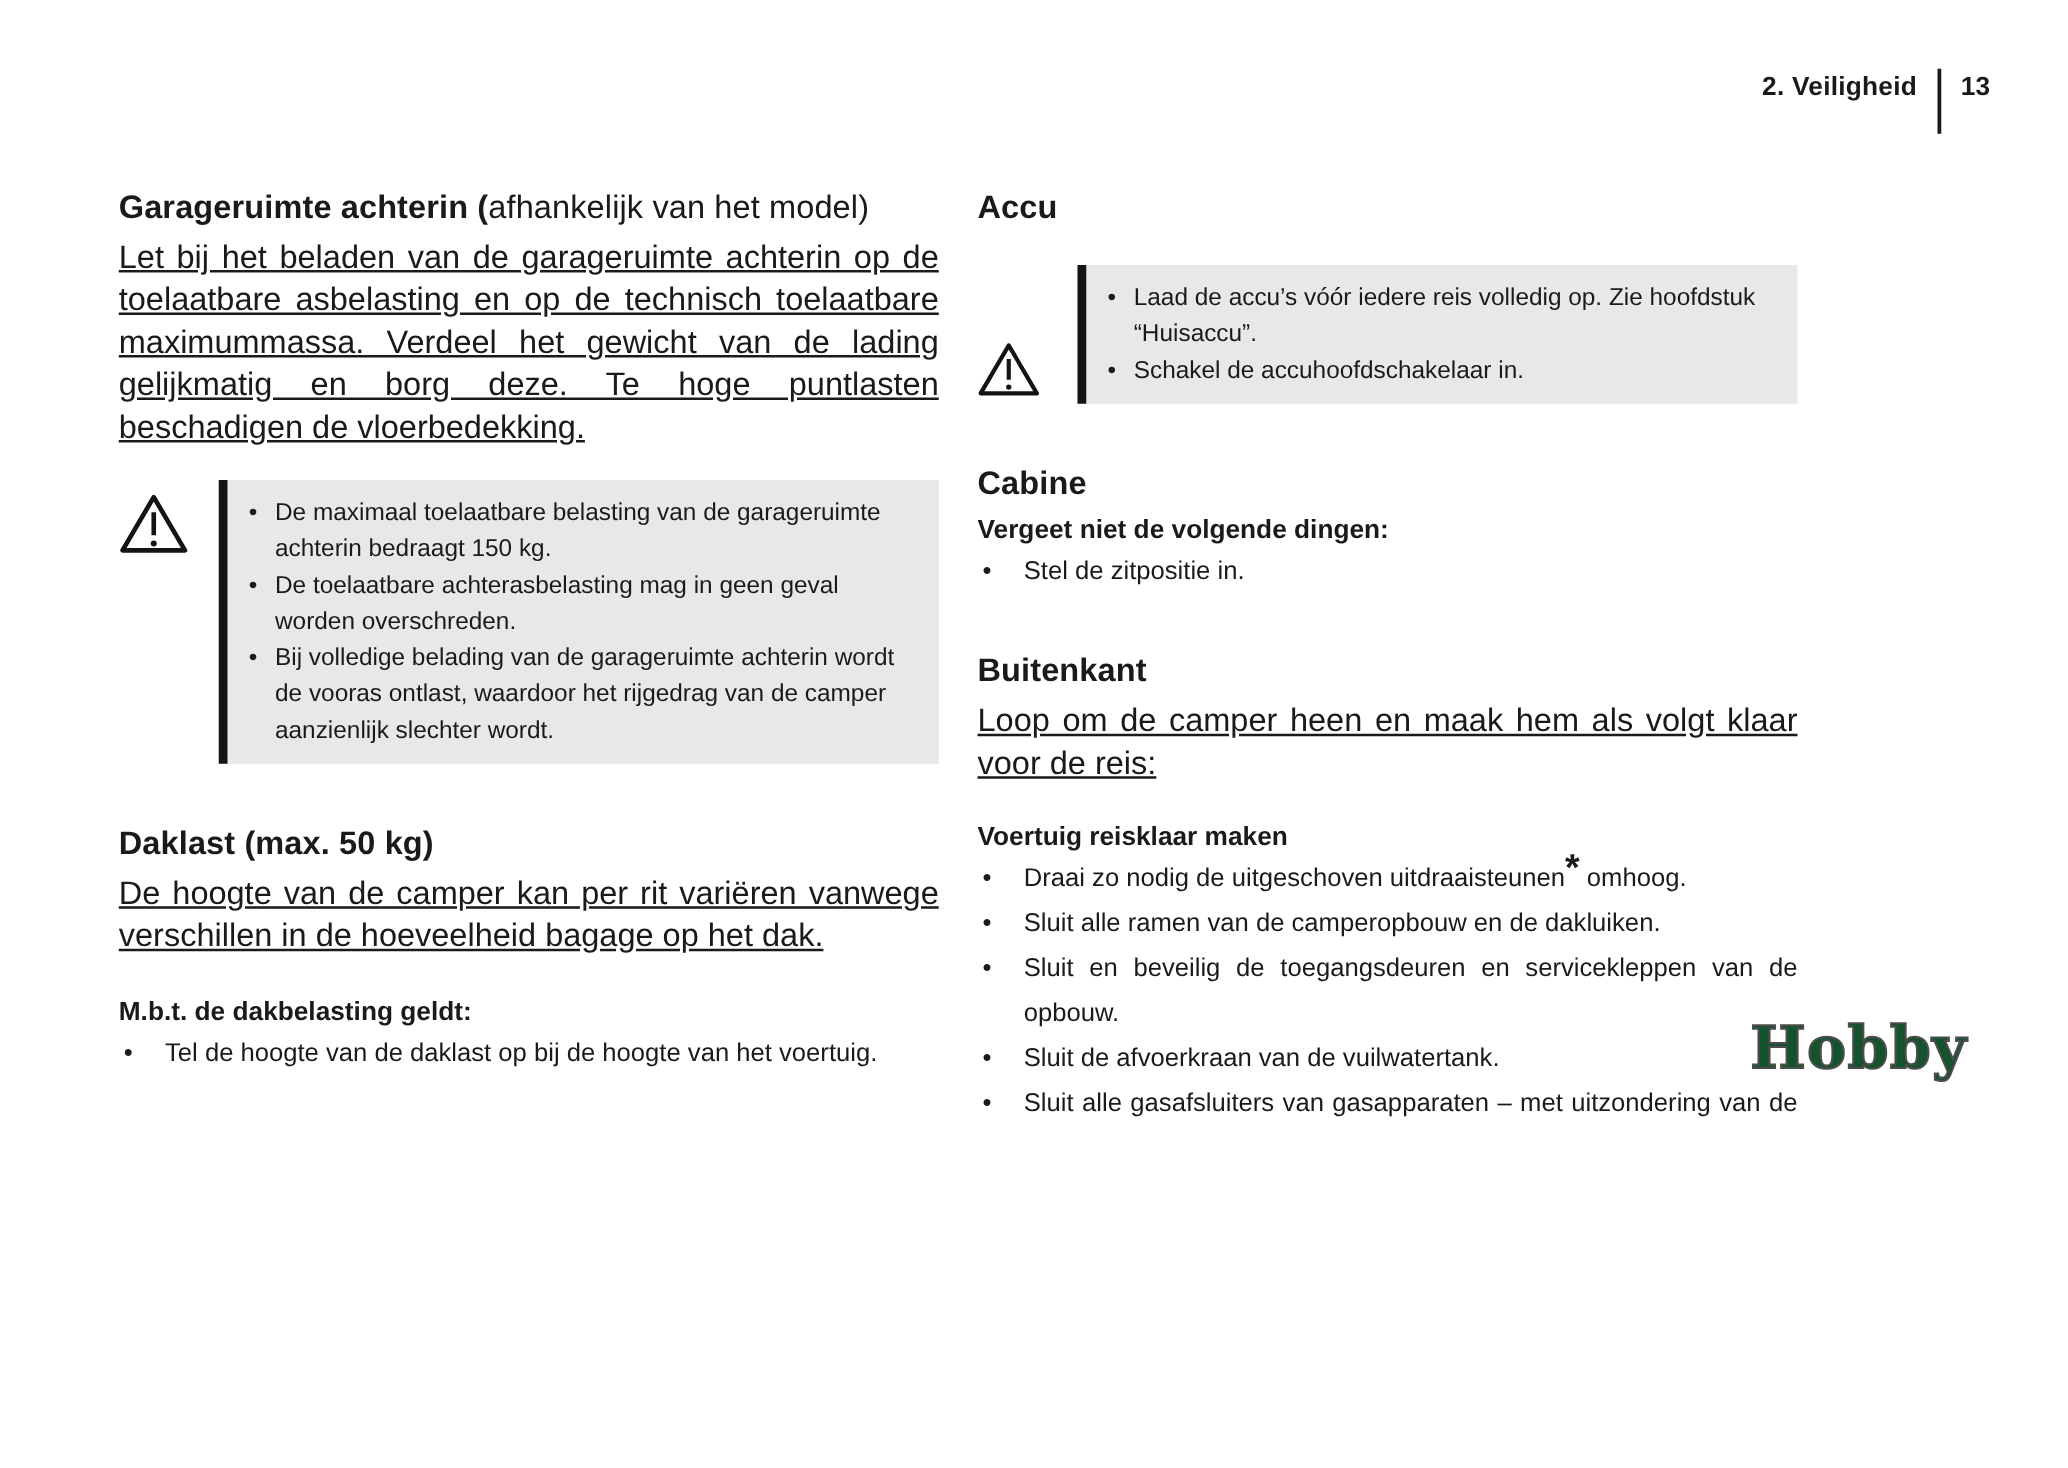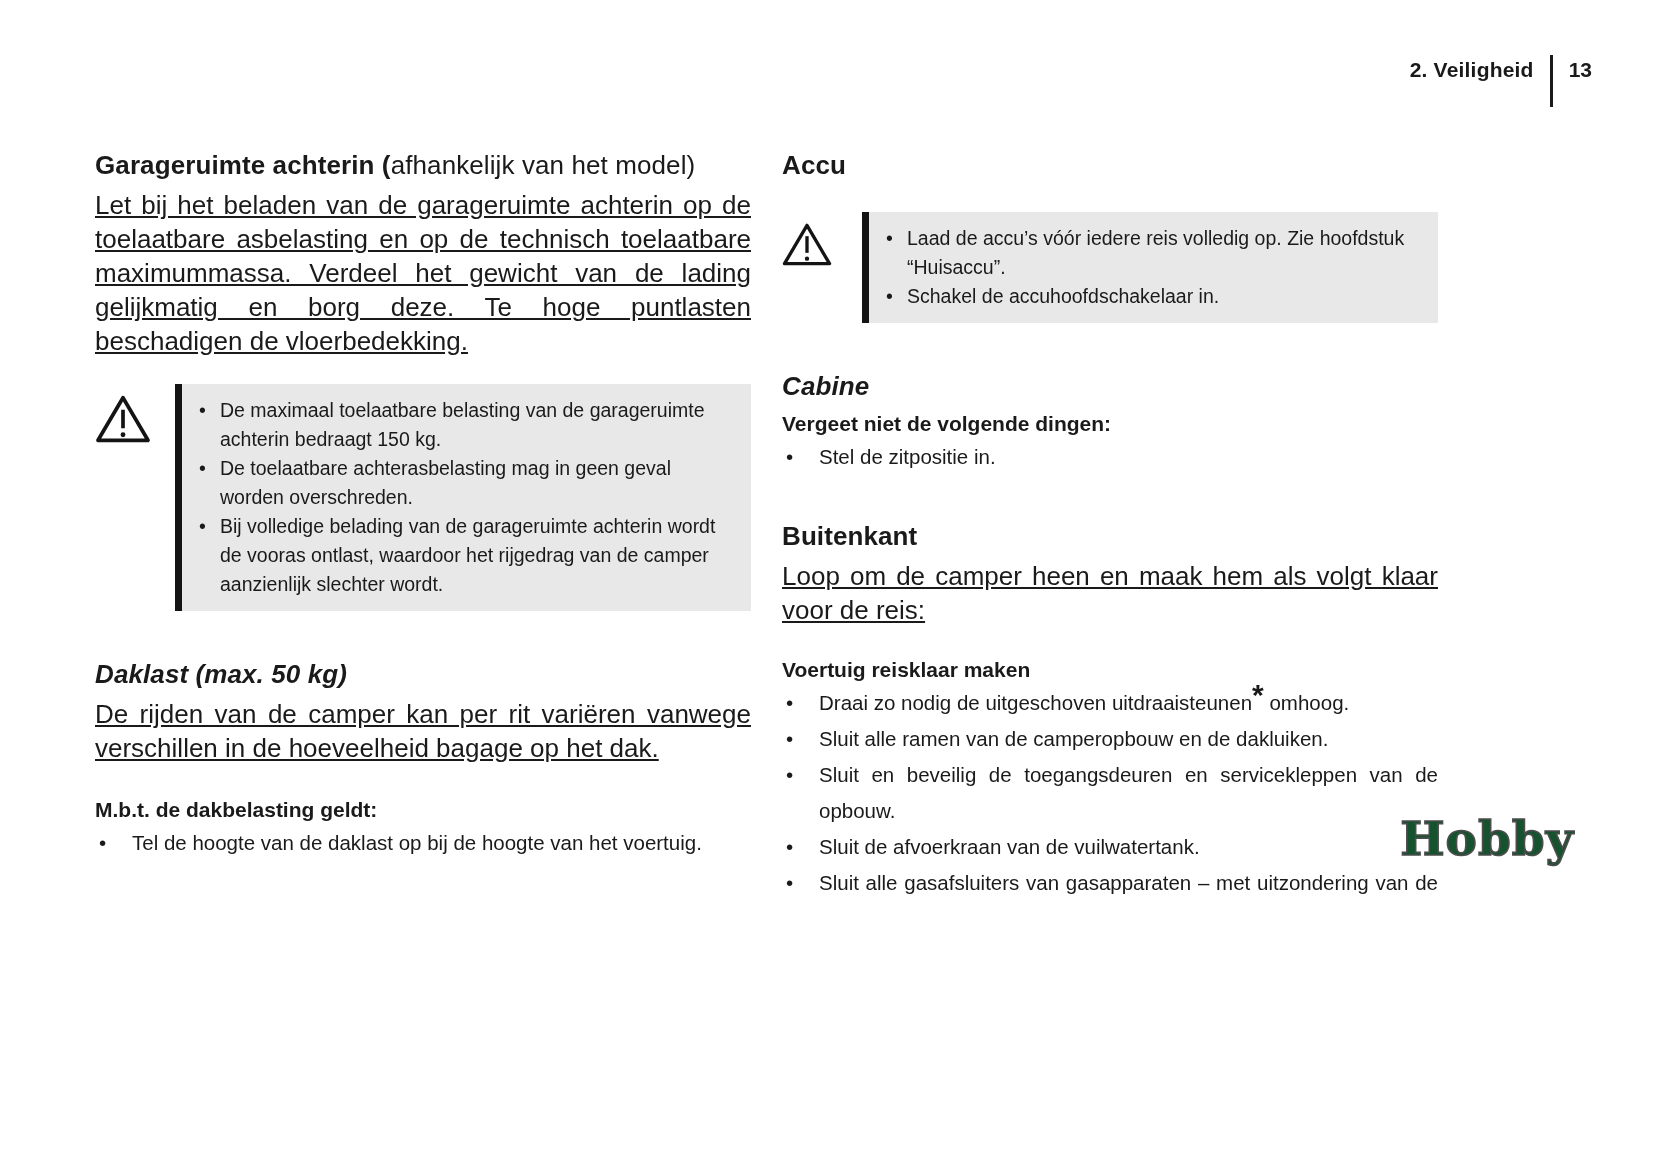--- a/index.html
+++ b/index.html
@@ -106,23 +106,23 @@
   .star {
     font-weight: bold;
     font-size: 30px;
     line-height: 0;
     vertical-align: 5px;
   }
 
   
   .mt-26 { margin-top: 26px; }
   .mt-28 { margin-top: 28px; }
-  .mt-30 { margin-top: 30px; }
+  .mt-30 { margin-top: 30px; align-items: flex-end; }
   .mt-44 { margin-top: 44px; }
-  .mt-46 { margin-top: 46px; font-style: italic; }
+  .mt-46 { margin-top: 46px; }
   .mt-6  { margin-top: 6px; }
 
   
   .logo {
     position: absolute;
     right: 80px;
     bottom: 38px;
     font-family: "DejaVu Serif", "Liberation Serif", serif;
     font-weight: bold;
     font-size: 47px;
@@ -161,21 +161,21 @@
       <div class="warn-box">
         <ul>
           <li>De maximaal toelaatbare belasting van de garageruimte achterin bedraagt 150 kg.</li>
           <li>De toelaatbare achterasbelasting mag in geen geval worden overschreden.</li>
           <li>Bij volledige belading van de garageruimte achterin wordt de vooras ontlast, waardoor het rijgedrag van de camper aanzienlijk slechter wordt.</li>
         </ul>
       </div>
     </div>
 
     <h2 class="sec mt-46">Daklast (max. 50 kg)</h2>
-    <p class="para">De rijden van de camper kan per rit variëren vanwege verschil­len in de hoeveelheid bagage op het dak.</p>
+    <p class="para">De hoogte van de camper kan per rit variëren vanwege verschil­len in de hoeveelheid bagage op het dak.</p>
 
     <h3 class="sub mt-30">M.b.t. de dakbelasting geldt:</h3>
     <ul class="bullets">
       <li>Tel de hoogte van de daklast op bij de hoogte van het voertuig.</li>
     </ul>
 
   </div>
 
   <div class="col col-right">
 

